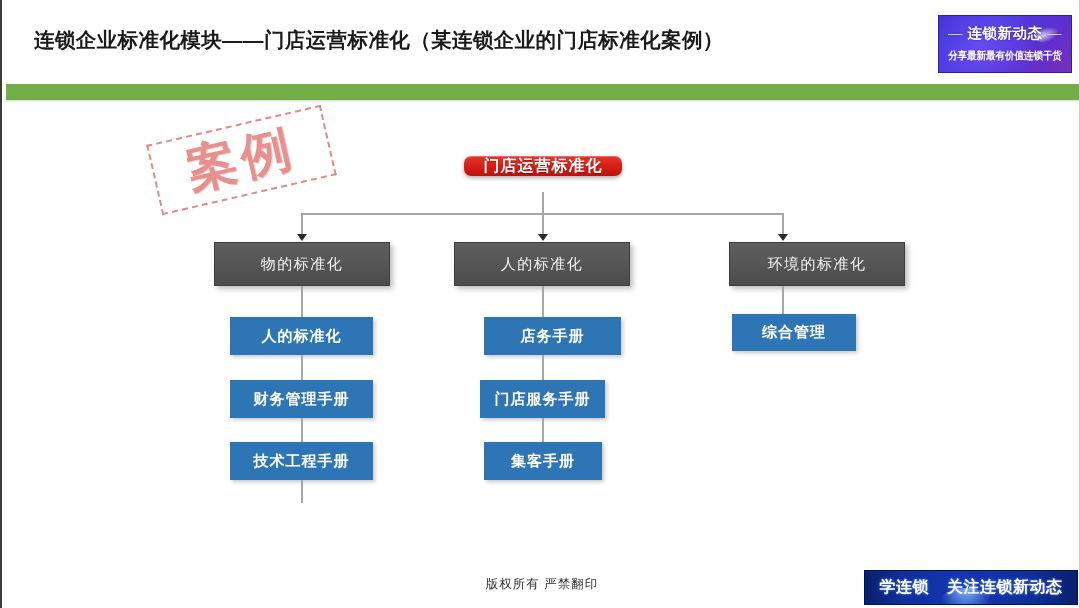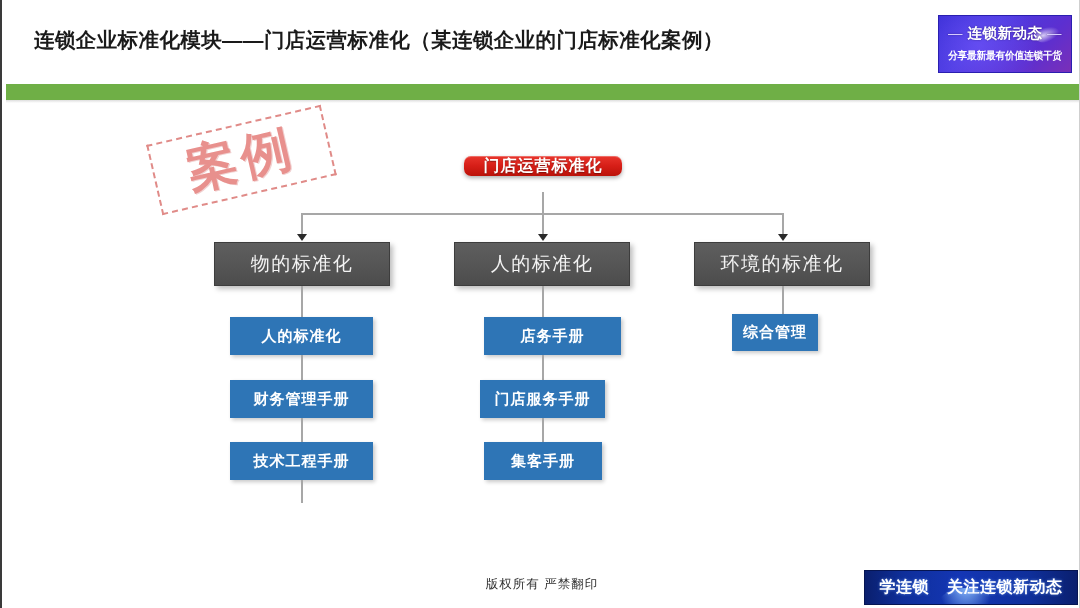--- a/index.html
+++ b/index.html
@@ -181,21 +181,21 @@
     border: 1px solid #3d3d3d;
     box-shadow: 3px 3px 5px rgba(0,0,0,0.25);
     box-sizing: border-box;
   }
   .gray-node-label {
     position: absolute;
     left: 0; right: 0; top: 0; bottom: 0;
     display: flex;
     align-items: center;
     justify-content: center;
-    font-size: 19px;
+    font-size: 15px;
     color: #f2f2f2;
     letter-spacing: 1.5px;
   }
 
   
   .blue-node {
     position: absolute;
     height: 38px;
     background: #2E75B6;
     box-shadow: 2px 2px 4px rgba(0,0,0,0.22);
@@ -336,26 +336,26 @@
   <div class="conn conn-v" style="left:540.2px; top:355px; height:25px;"></div>
   <div class="blue-node" style="left:478px; top:380px; width:125px;">
     <div class="blue-node-label">门店服务手册</div>
   </div>
 
   <div class="conn conn-v" style="left:540.2px; top:418px; height:24px;"></div>
   <div class="blue-node" style="left:482px; top:442px; width:118px;">
     <div class="blue-node-label">集客手册</div>
   </div>
 
-  <div class="gray-node" style="left:692px; top:242px; width:176px;text-align:right;">
+  <div class="gray-node" style="left:727px; top:242px; width:176px;text-align:right;">
     <div class="gray-node-label">环境的标准化</div>
   </div>
 
   <div class="conn conn-v" style="left:780.2px; top:286px; height:28px;"></div>
-  <div class="blue-node" style="left:730px; top:314px; width:86px; height:37px;">
+  <div class="blue-node" style="left:730px; top:314px; width:124px; height:37px;">
     <div class="blue-node-label">综合管理</div>
   </div>
 
   <div id="footer-copyright">版权所有  严禁翻印</div>
 
   <div id="footer-banner">
     <div id="footer-banner-glow"></div>
     <div id="footer-banner-text">
       <span>学连锁</span>
       <span id="footer-banner-sep"></span>

